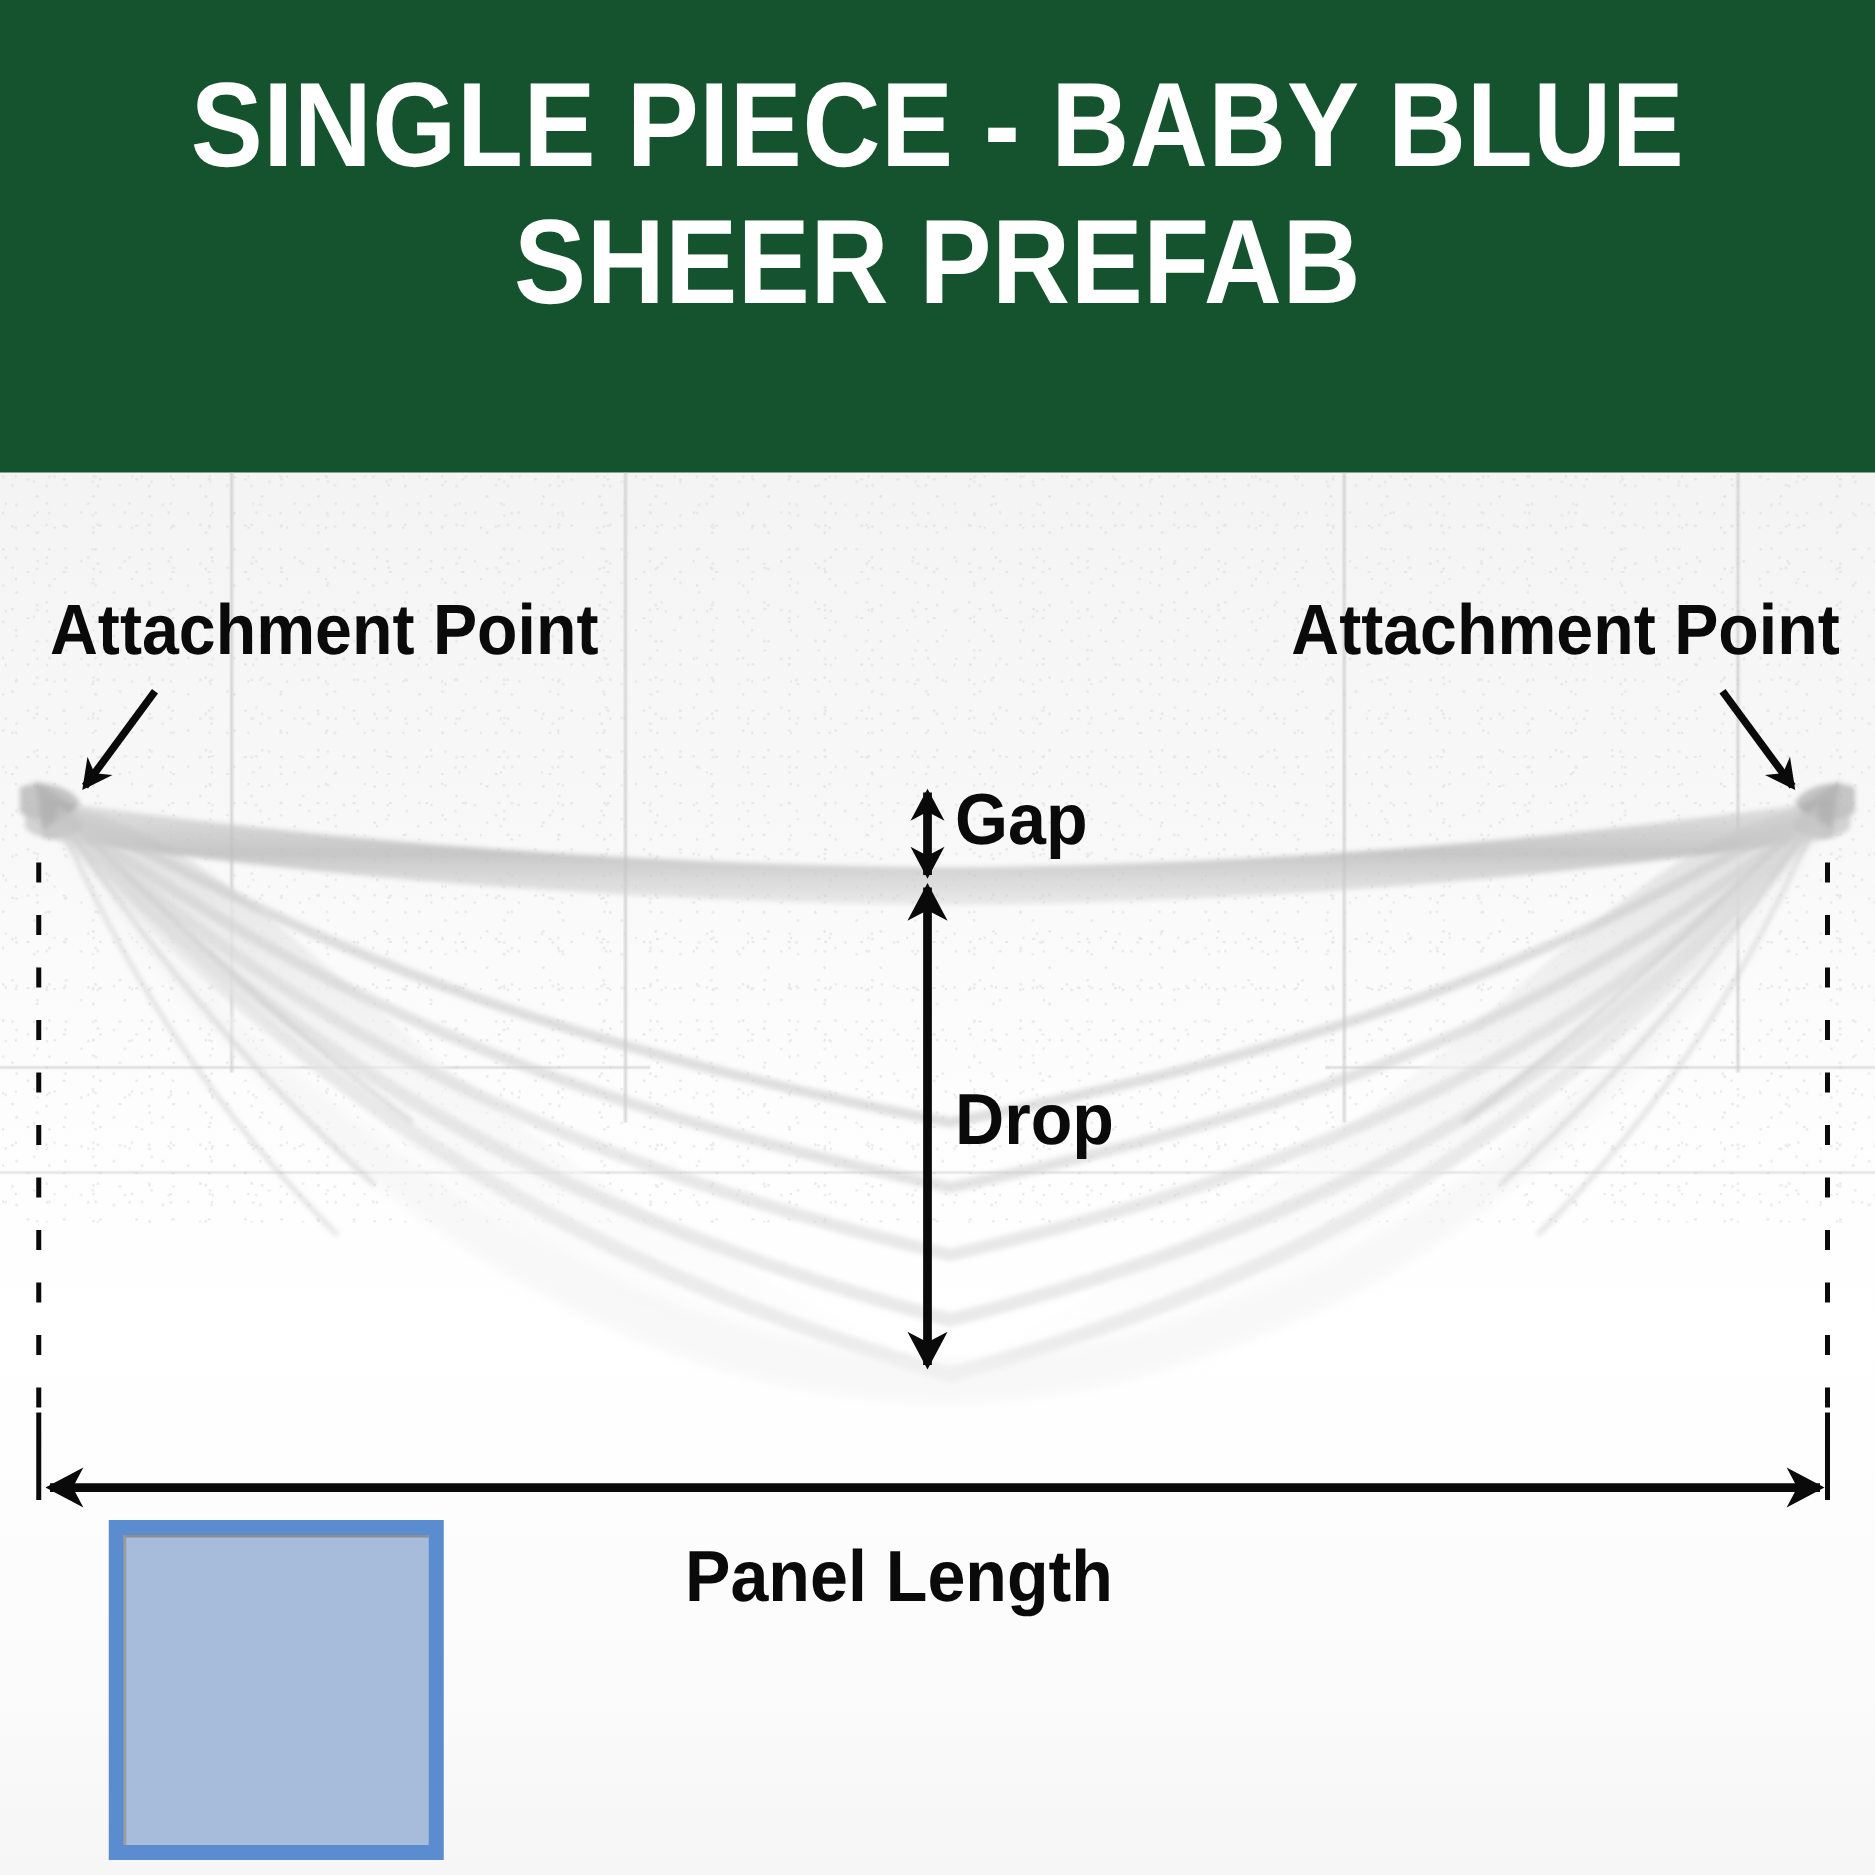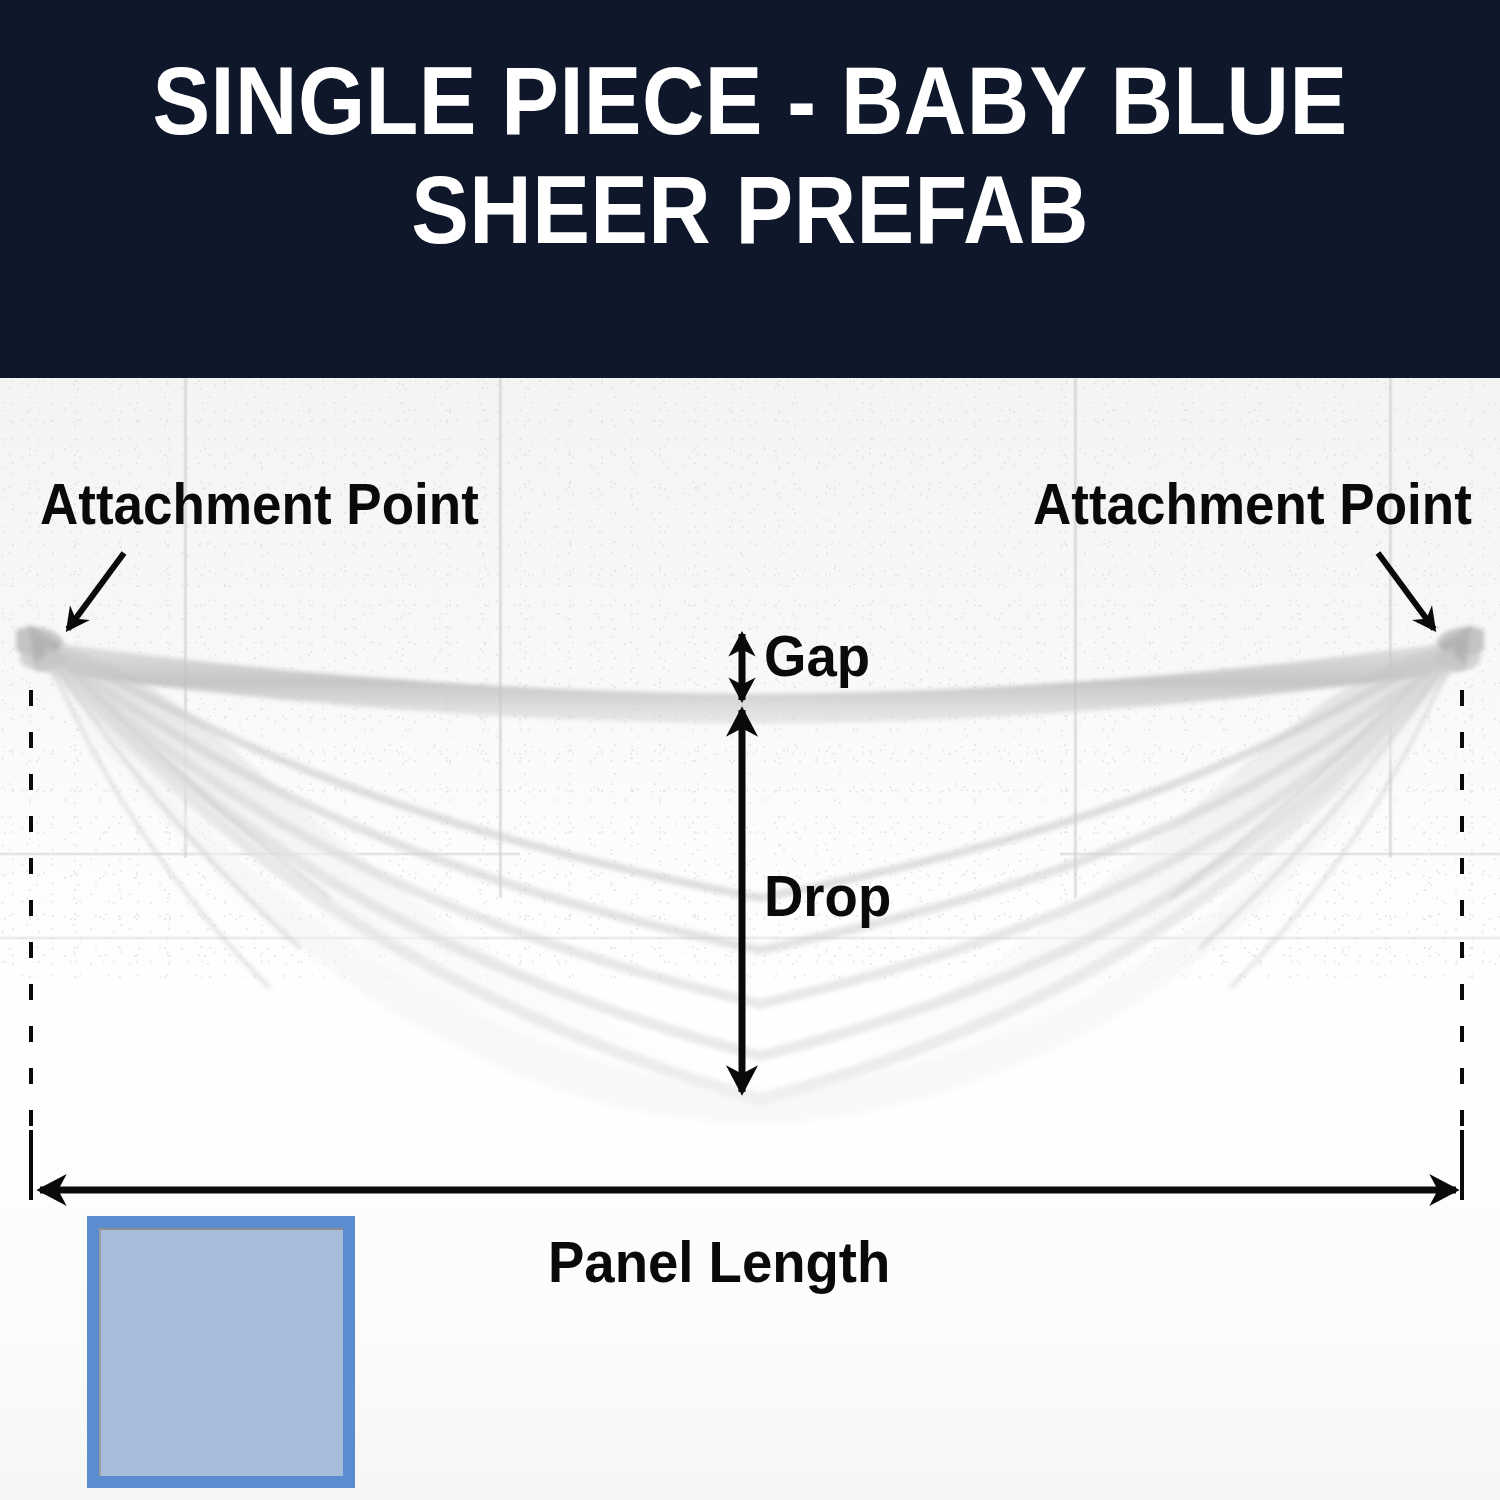--- a/index.html
+++ b/index.html
@@ -16,21 +16,21 @@
     position:absolute; left:0; top:0;
     width:1500px; height:1500px;
     overflow:hidden;
     background:#ffffff;
   }
 
   
   #header {
     position:absolute; left:0; top:0;
     width:1500px; height:430px;
-    background:#0f172a;
+    background:#14532d;
     border-bottom:3px solid #2c3d55;
     display:flex; align-items:flex-start; justify-content:center;
   }
   #header-title {
     width:1340px;
     margin-top:46px;
     text-align:center;
     color:#ffffff;
     font-family:"Liberation Sans Narrow","Liberation Sans", sans-serif;
     font-weight:bold;

